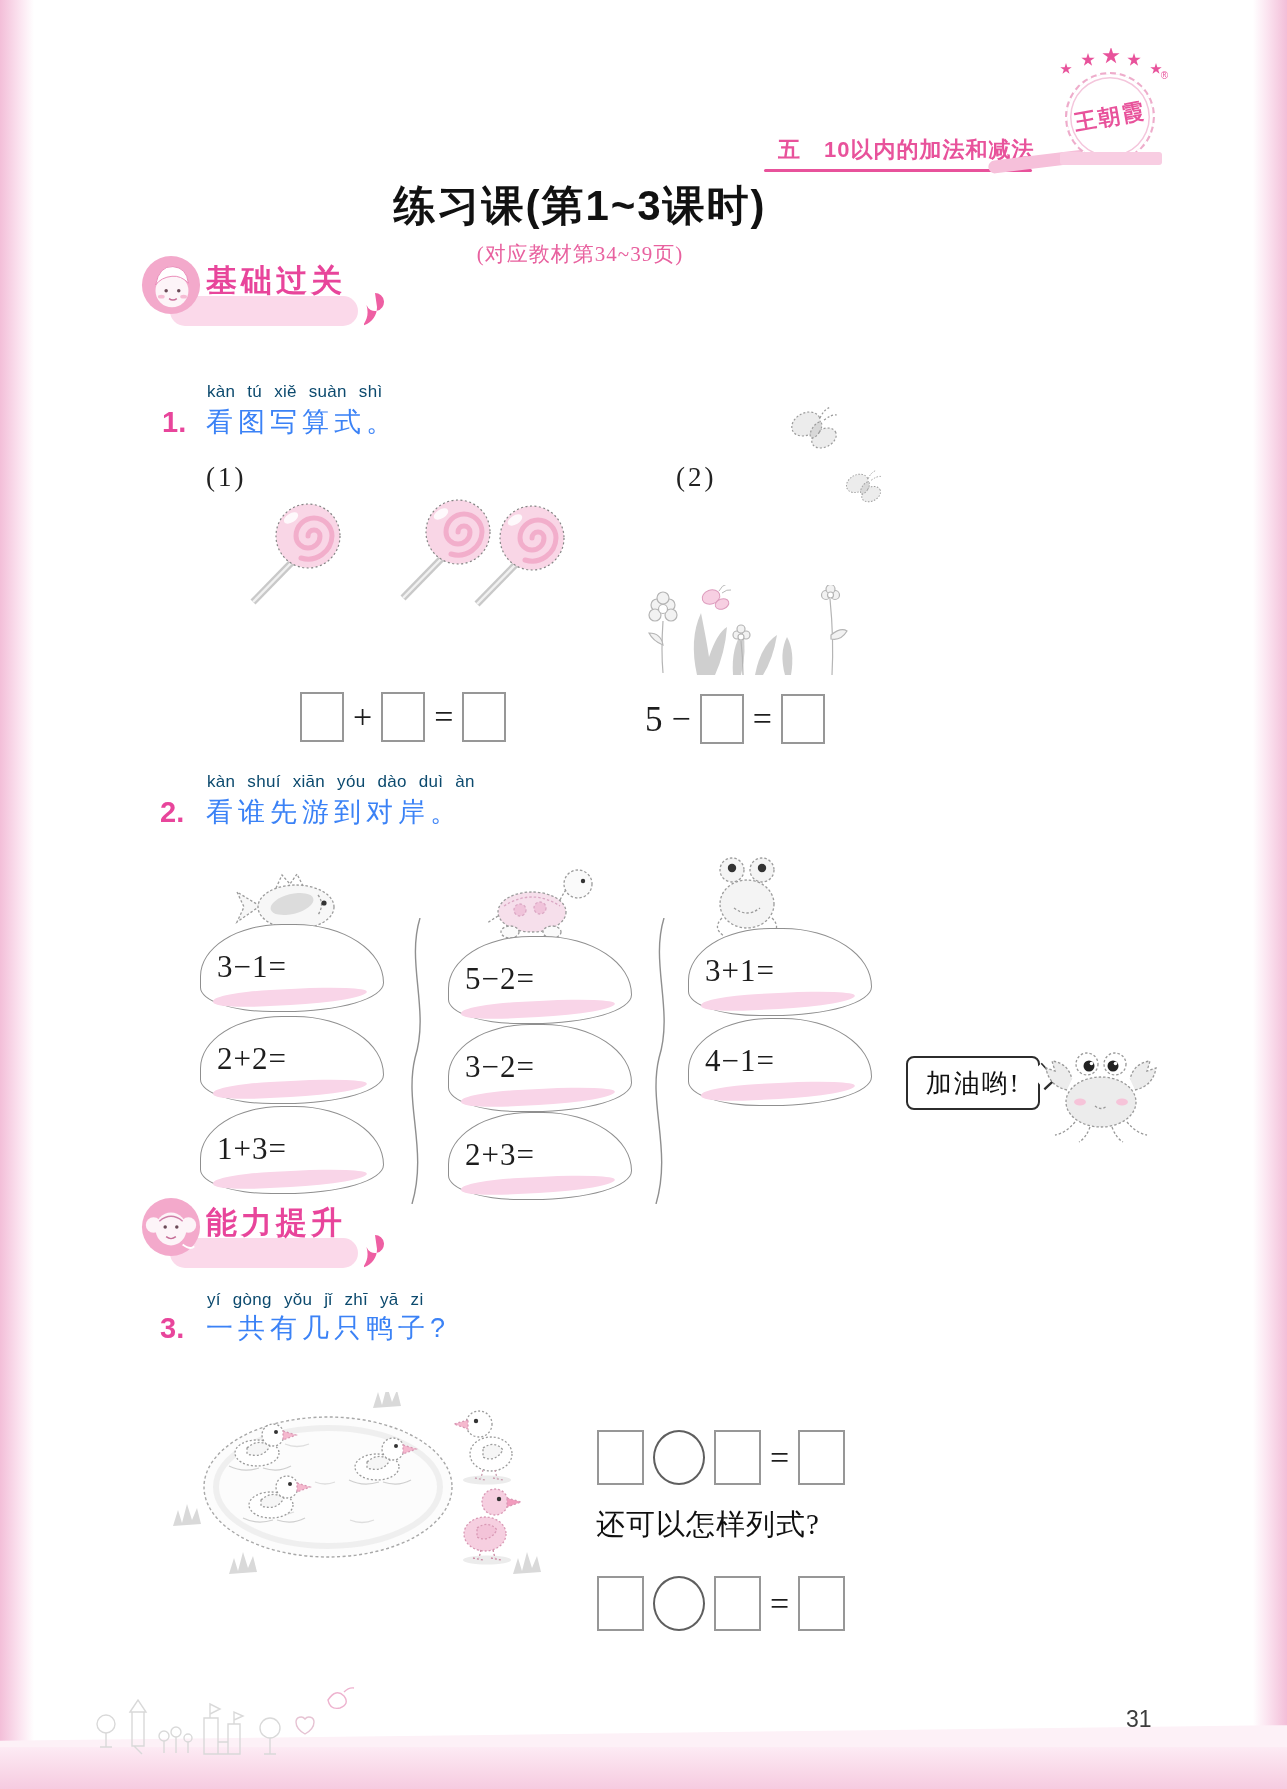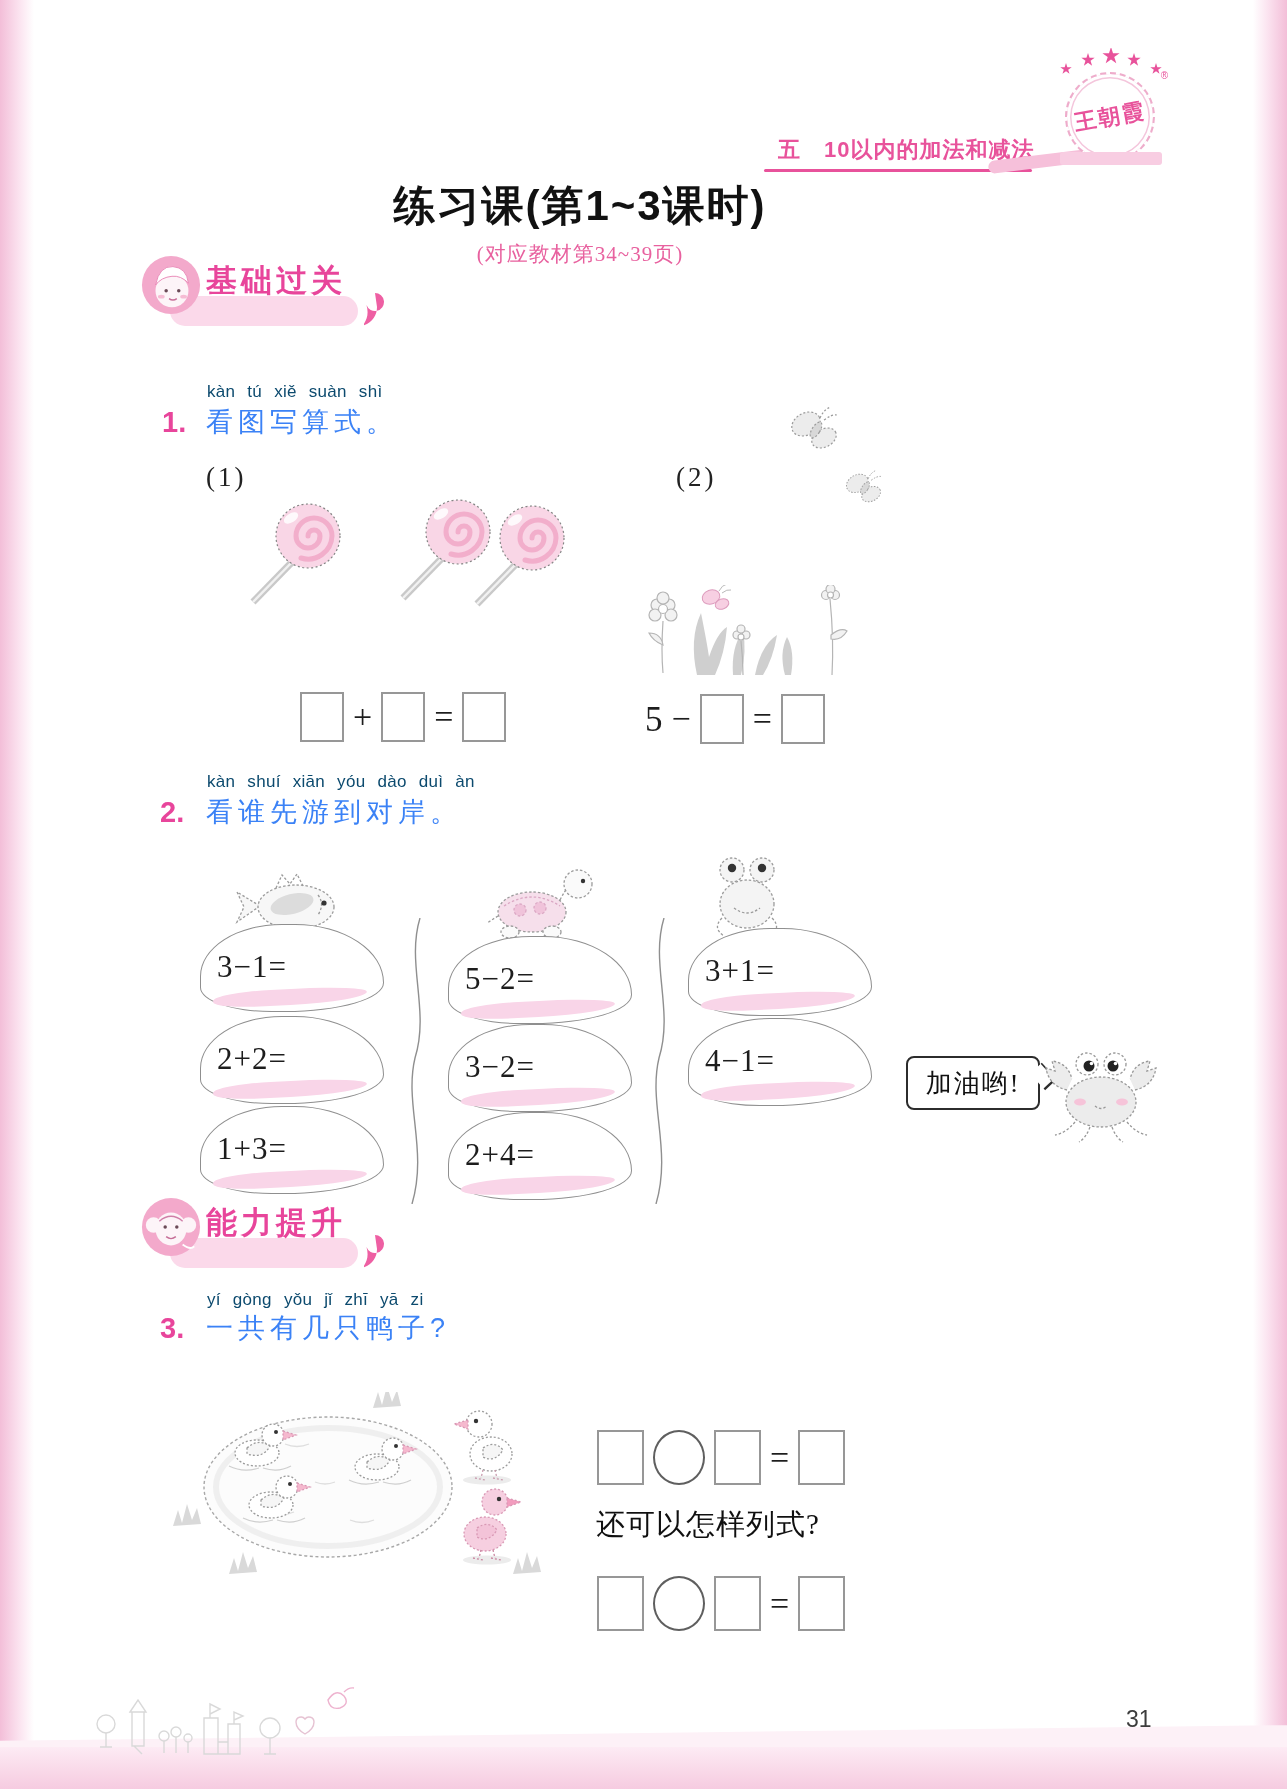--- a/index.html
+++ b/index.html
@@ -268,21 +268,21 @@
   <div class="abs stone" style="left:448px;top:1024px;">
       <span class="stone-eq serif">3−2=</span>
     </div>
   <div class="abs stone" style="left:688px;top:1018px;">
       <span class="stone-eq serif">4−1=</span>
     </div>
   <div class="abs stone" style="left:200px;top:1106px;">
       <span class="stone-eq serif">1+3=</span>
     </div>
   <div class="abs stone" style="left:448px;top:1112px;">
-      <span class="stone-eq serif">2+4=</span>
+      <span class="stone-eq serif">2+3=</span>
     </div>
 
   <svg class="abs" style="left:402px;top:918px;" width="30" height="286" viewBox="0 0 30 286">
     <path d="M18 0 C4 46 28 92 13 140 C2 186 26 232 10 286" stroke="#8f8f8f" stroke-width="1.4" fill="none"></path>
   </svg>
   <svg class="abs" style="left:644px;top:918px;" width="30" height="286" viewBox="0 0 30 286">
     <path d="M20 0 C6 46 30 92 15 140 C4 186 28 232 12 286" stroke="#8f8f8f" stroke-width="1.4" fill="none"></path>
   </svg>
 
   <div class="abs bubble serif" style="left:906px;top:1028px;width:130px;height:50px;margin-top:28px;">

